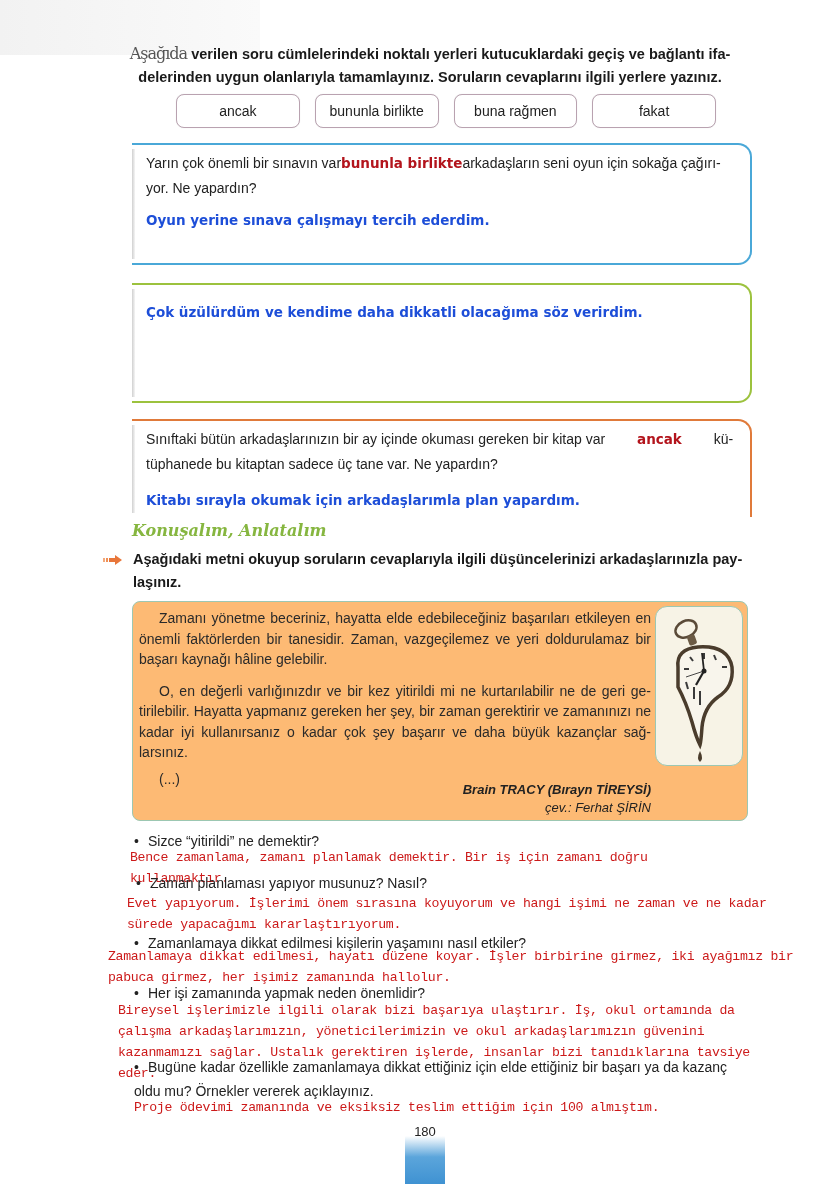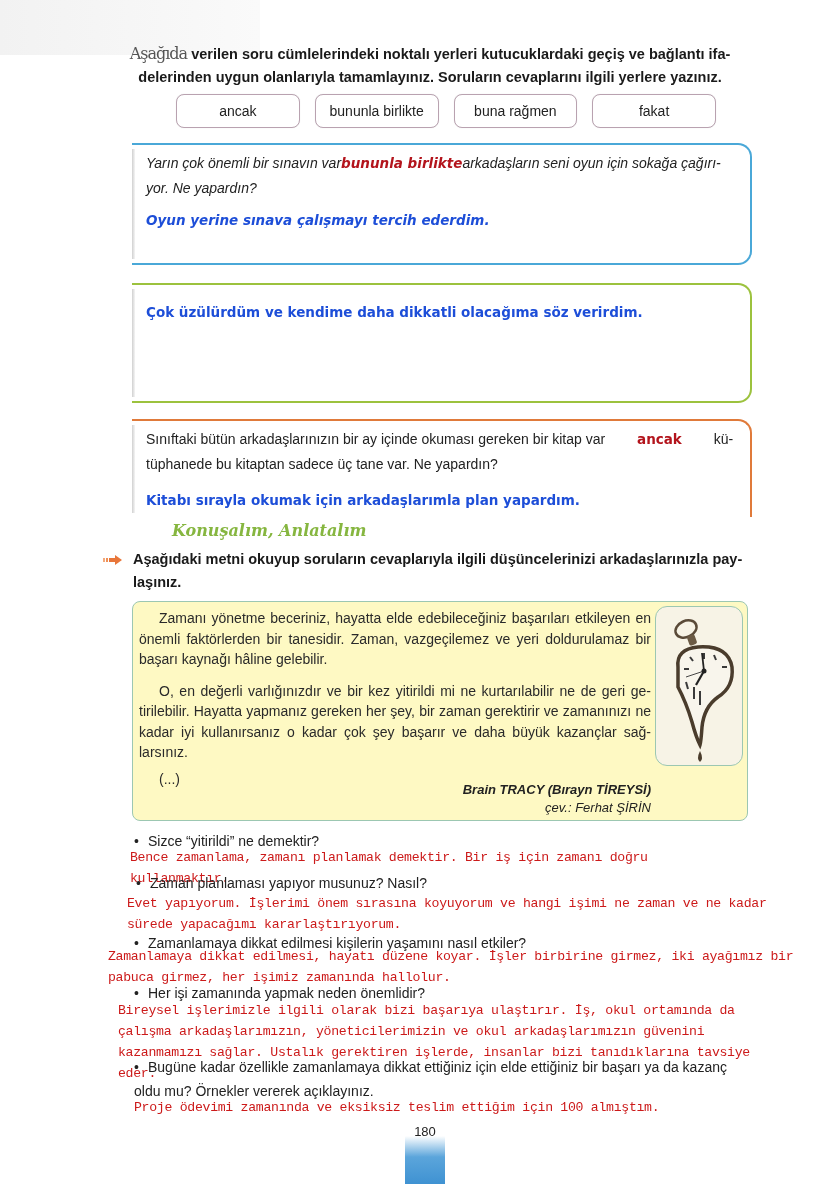--- a/index.html
+++ b/index.html
@@ -13,30 +13,30 @@
 
   .chips { left: 176px; top: 94px; width: 540px; display: flex; gap: 15px; }
   .chip { width: 124px; height: 34px; border: 1px solid #b9a2b0; border-radius: 8px; display: flex; align-items: center; justify-content: center; font-size: 14px; color: #222; background: #fff; box-shadow: 0 0 1px #ddd; }
 
   .qbox { left: 132px; width: 620px; border-top: 2px solid; border-right: 2px solid; border-bottom: 2px solid; border-radius: 0 14px 14px 0; padding: 6px 12px 0 14px; }
   .qbox::before { content: ""; position: absolute; left: 0; top: 4px; bottom: 4px; width: 3px; background: linear-gradient(to right, #d0d0d0, #f5f5f5); }
   .qbox .q { font-size: 14px; line-height: 25px; color: #222; }
   .qbox .fill { color: #b3141c; font-weight: bold; font-family: "DejaVu Sans", sans-serif; font-size: 13.5px; }
   .qbox .ans { font-family: "DejaVu Sans", sans-serif; font-weight: bold; font-size: 13.5px; color: #1d4ed8; margin-top: 8px; line-height: 22px; }
 
-  .box1 { top: 143px; height: 122px; border-color: #4aa8d8; font-style: italic; }
+  .box1 { top: 143px; height: 122px; border-color: #4aa8d8; }
   .box2 { top: 283px; height: 120px; border-color: #9cc23e; }
   .box3 { top: 419px; height: 98px; border-color: #e07a3a; border-bottom: none; border-radius: 0 14px 0 0; }
 
-  .section-title { left: 132px; top: 521px; font-family: "DejaVu Serif", serif; font-style: italic; font-weight: bold; font-size: 16px; color: #86b640; margin-left: 40px; }
+  .section-title { left: 132px; top: 521px; font-family: "DejaVu Serif", serif; font-style: italic; font-weight: bold; font-size: 16px; color: #86b640; }
 
   .arrow { left: 103px; top: 554px; width: 20px; height: 12px; }
   .lead { left: 133px; top: 548px; width: 620px; font-size: 14.5px; font-weight: bold; line-height: 23px; color: #1a1a1a; }
 
-  .textbox { left: 132px; top: 601px; width: 616px; height: 220px; background: #fef9c3; border: 1.5px solid #9cc7b2; border-radius: 8px; padding: 6px 10px 0 6px; }
+  .textbox { left: 132px; top: 601px; width: 616px; height: 220px; background: #fdba74; border: 1.5px solid #9cc7b2; border-radius: 8px; padding: 6px 10px 0 6px; }
   .textbox p { font-size: 14px; line-height: 20.5px; color: #2a2a2a; text-align: justify; width: 512px; }
   .textbox p.ind { text-indent: 20px; }
   .textbox .gap { margin-top: 11px; }
   .textbox .ellipsis { margin-top: 6px; text-indent: 20px; }
   .author { position: absolute; right: 96px; top: 180px; font-size: 13px; font-weight: bold; font-style: italic; color: #222; text-align: right; }
   .translator { position: absolute; right: 96px; top: 198px; font-size: 13px; font-style: italic; color: #222; text-align: right; }
 
   .clock-frame { position: absolute; left: 522px; top: 4px; width: 88px; height: 160px; border: 1.5px solid #9cc7b2; border-radius: 12px; background: #f7f3e6; overflow: hidden; }
 
   .q-item { position: absolute; left: 134px; font-size: 14px; color: #222; line-height: 22px; }

